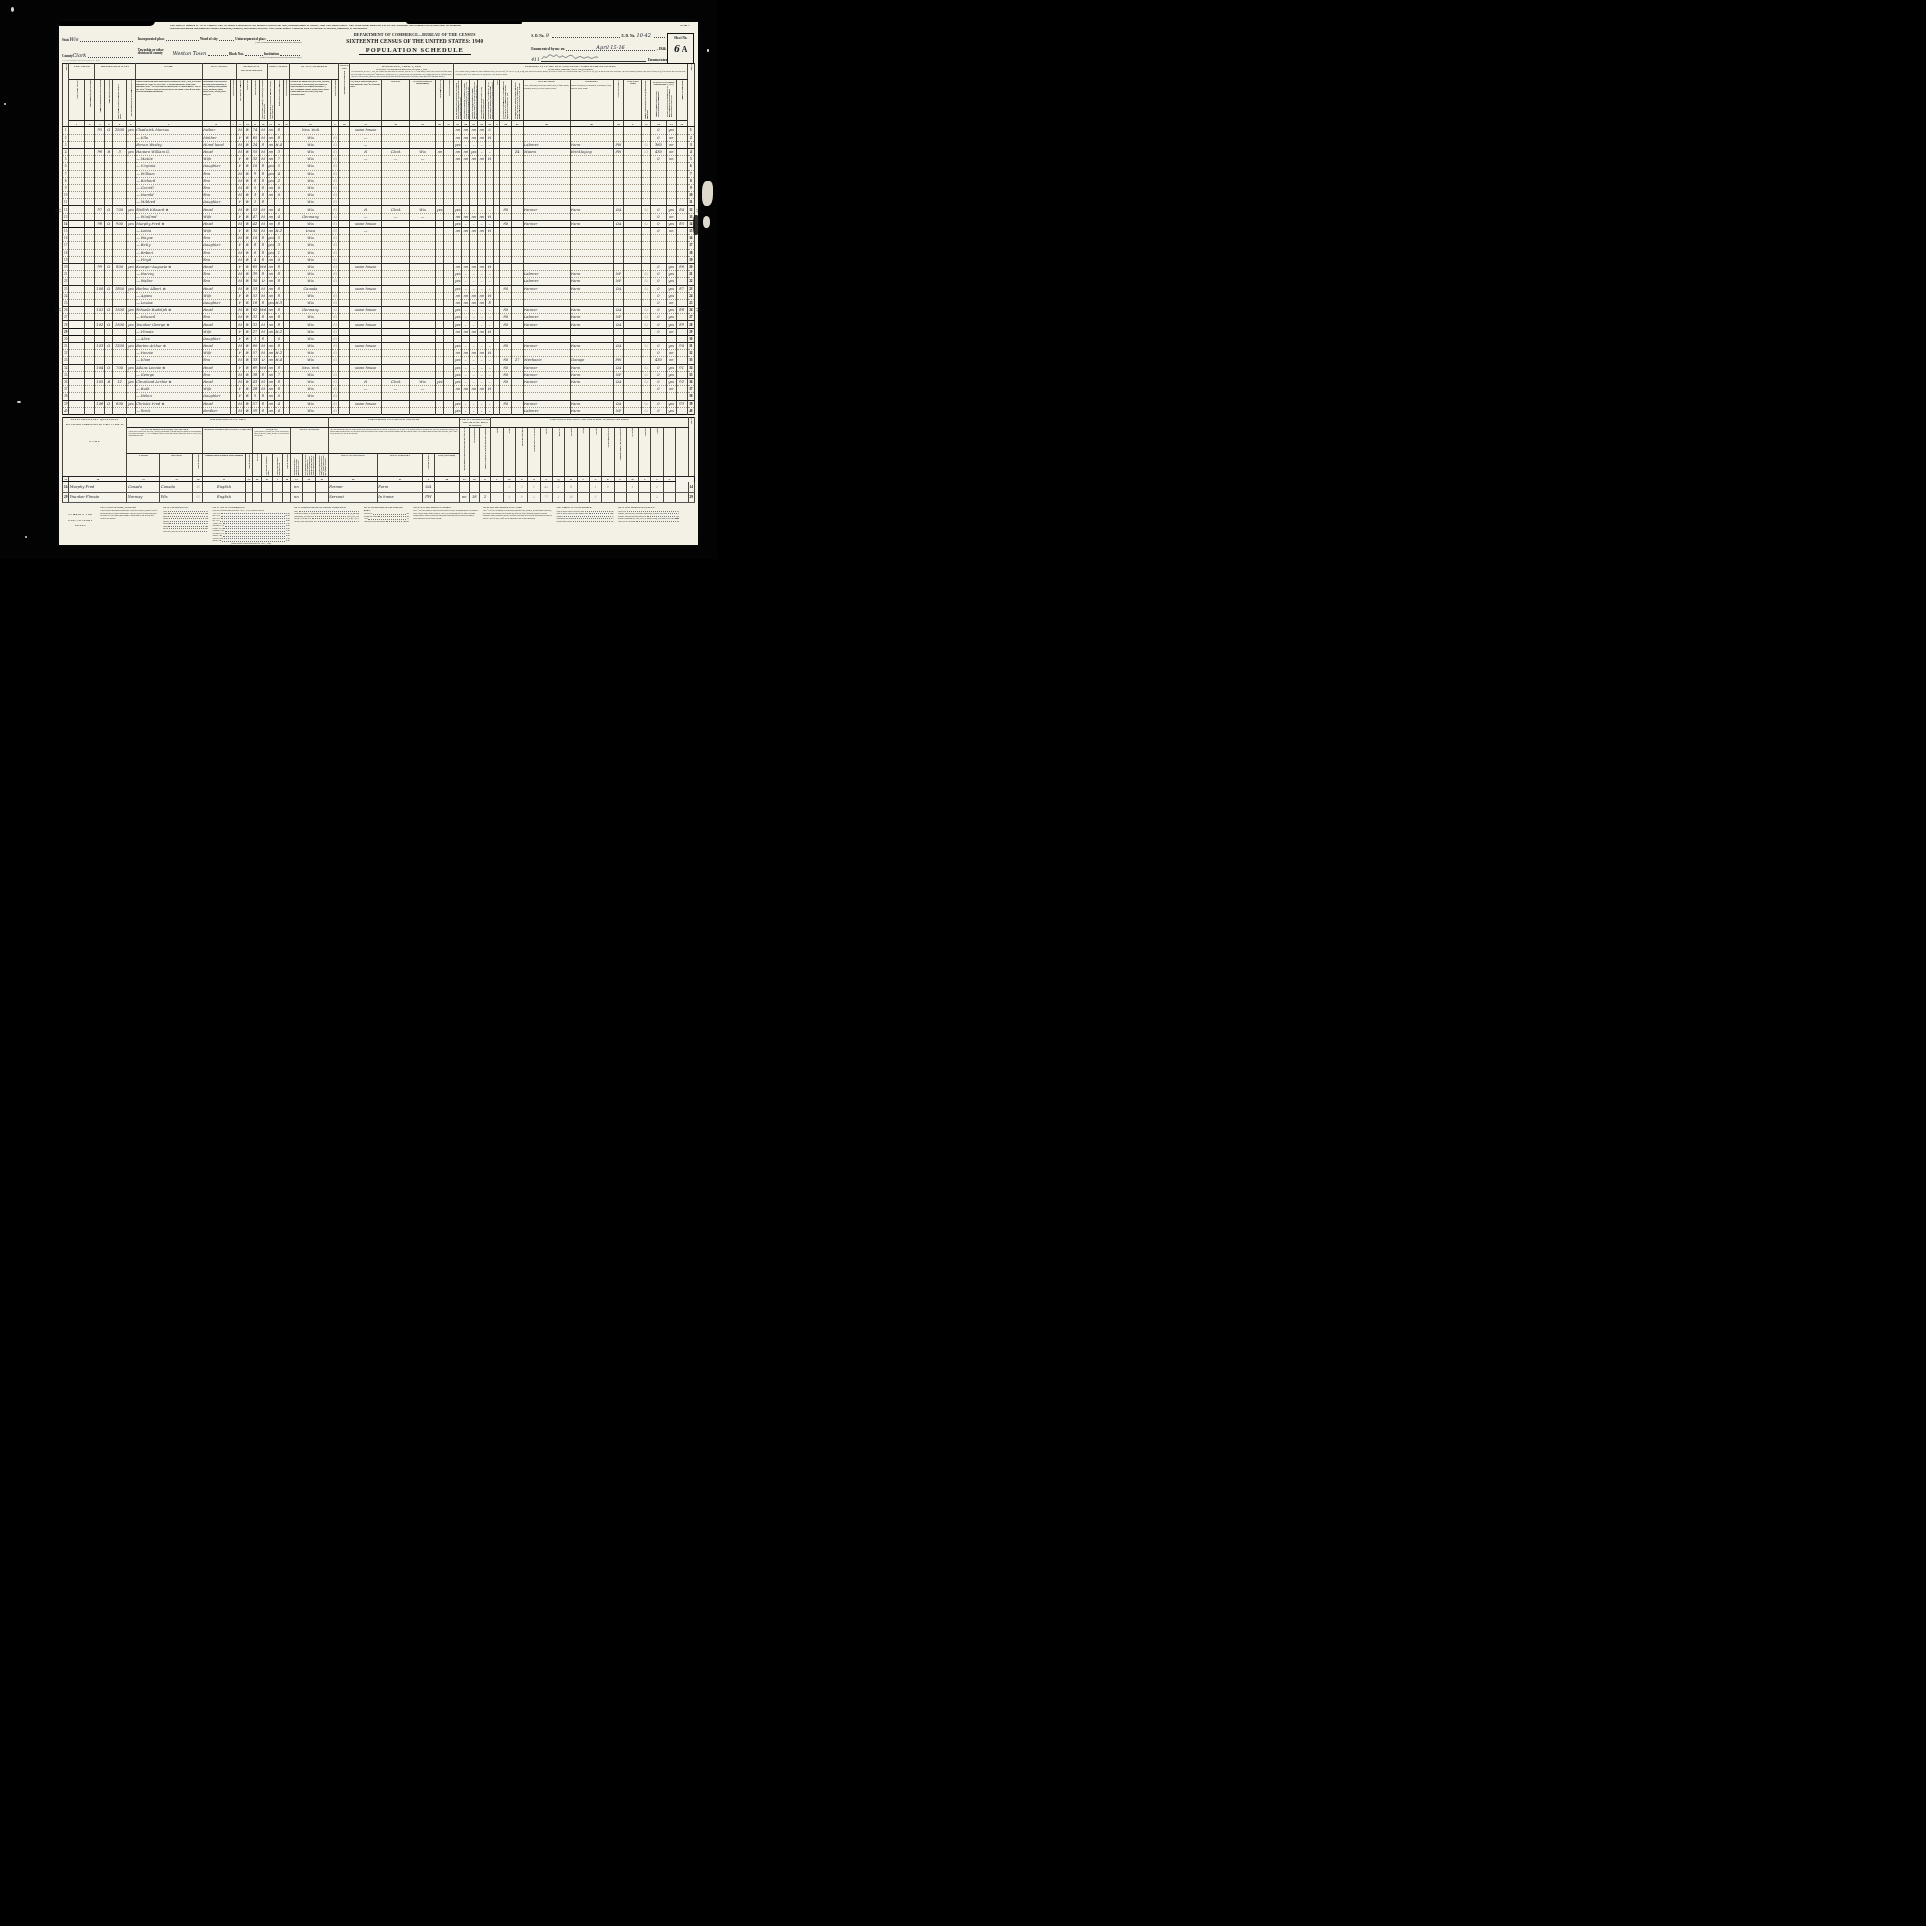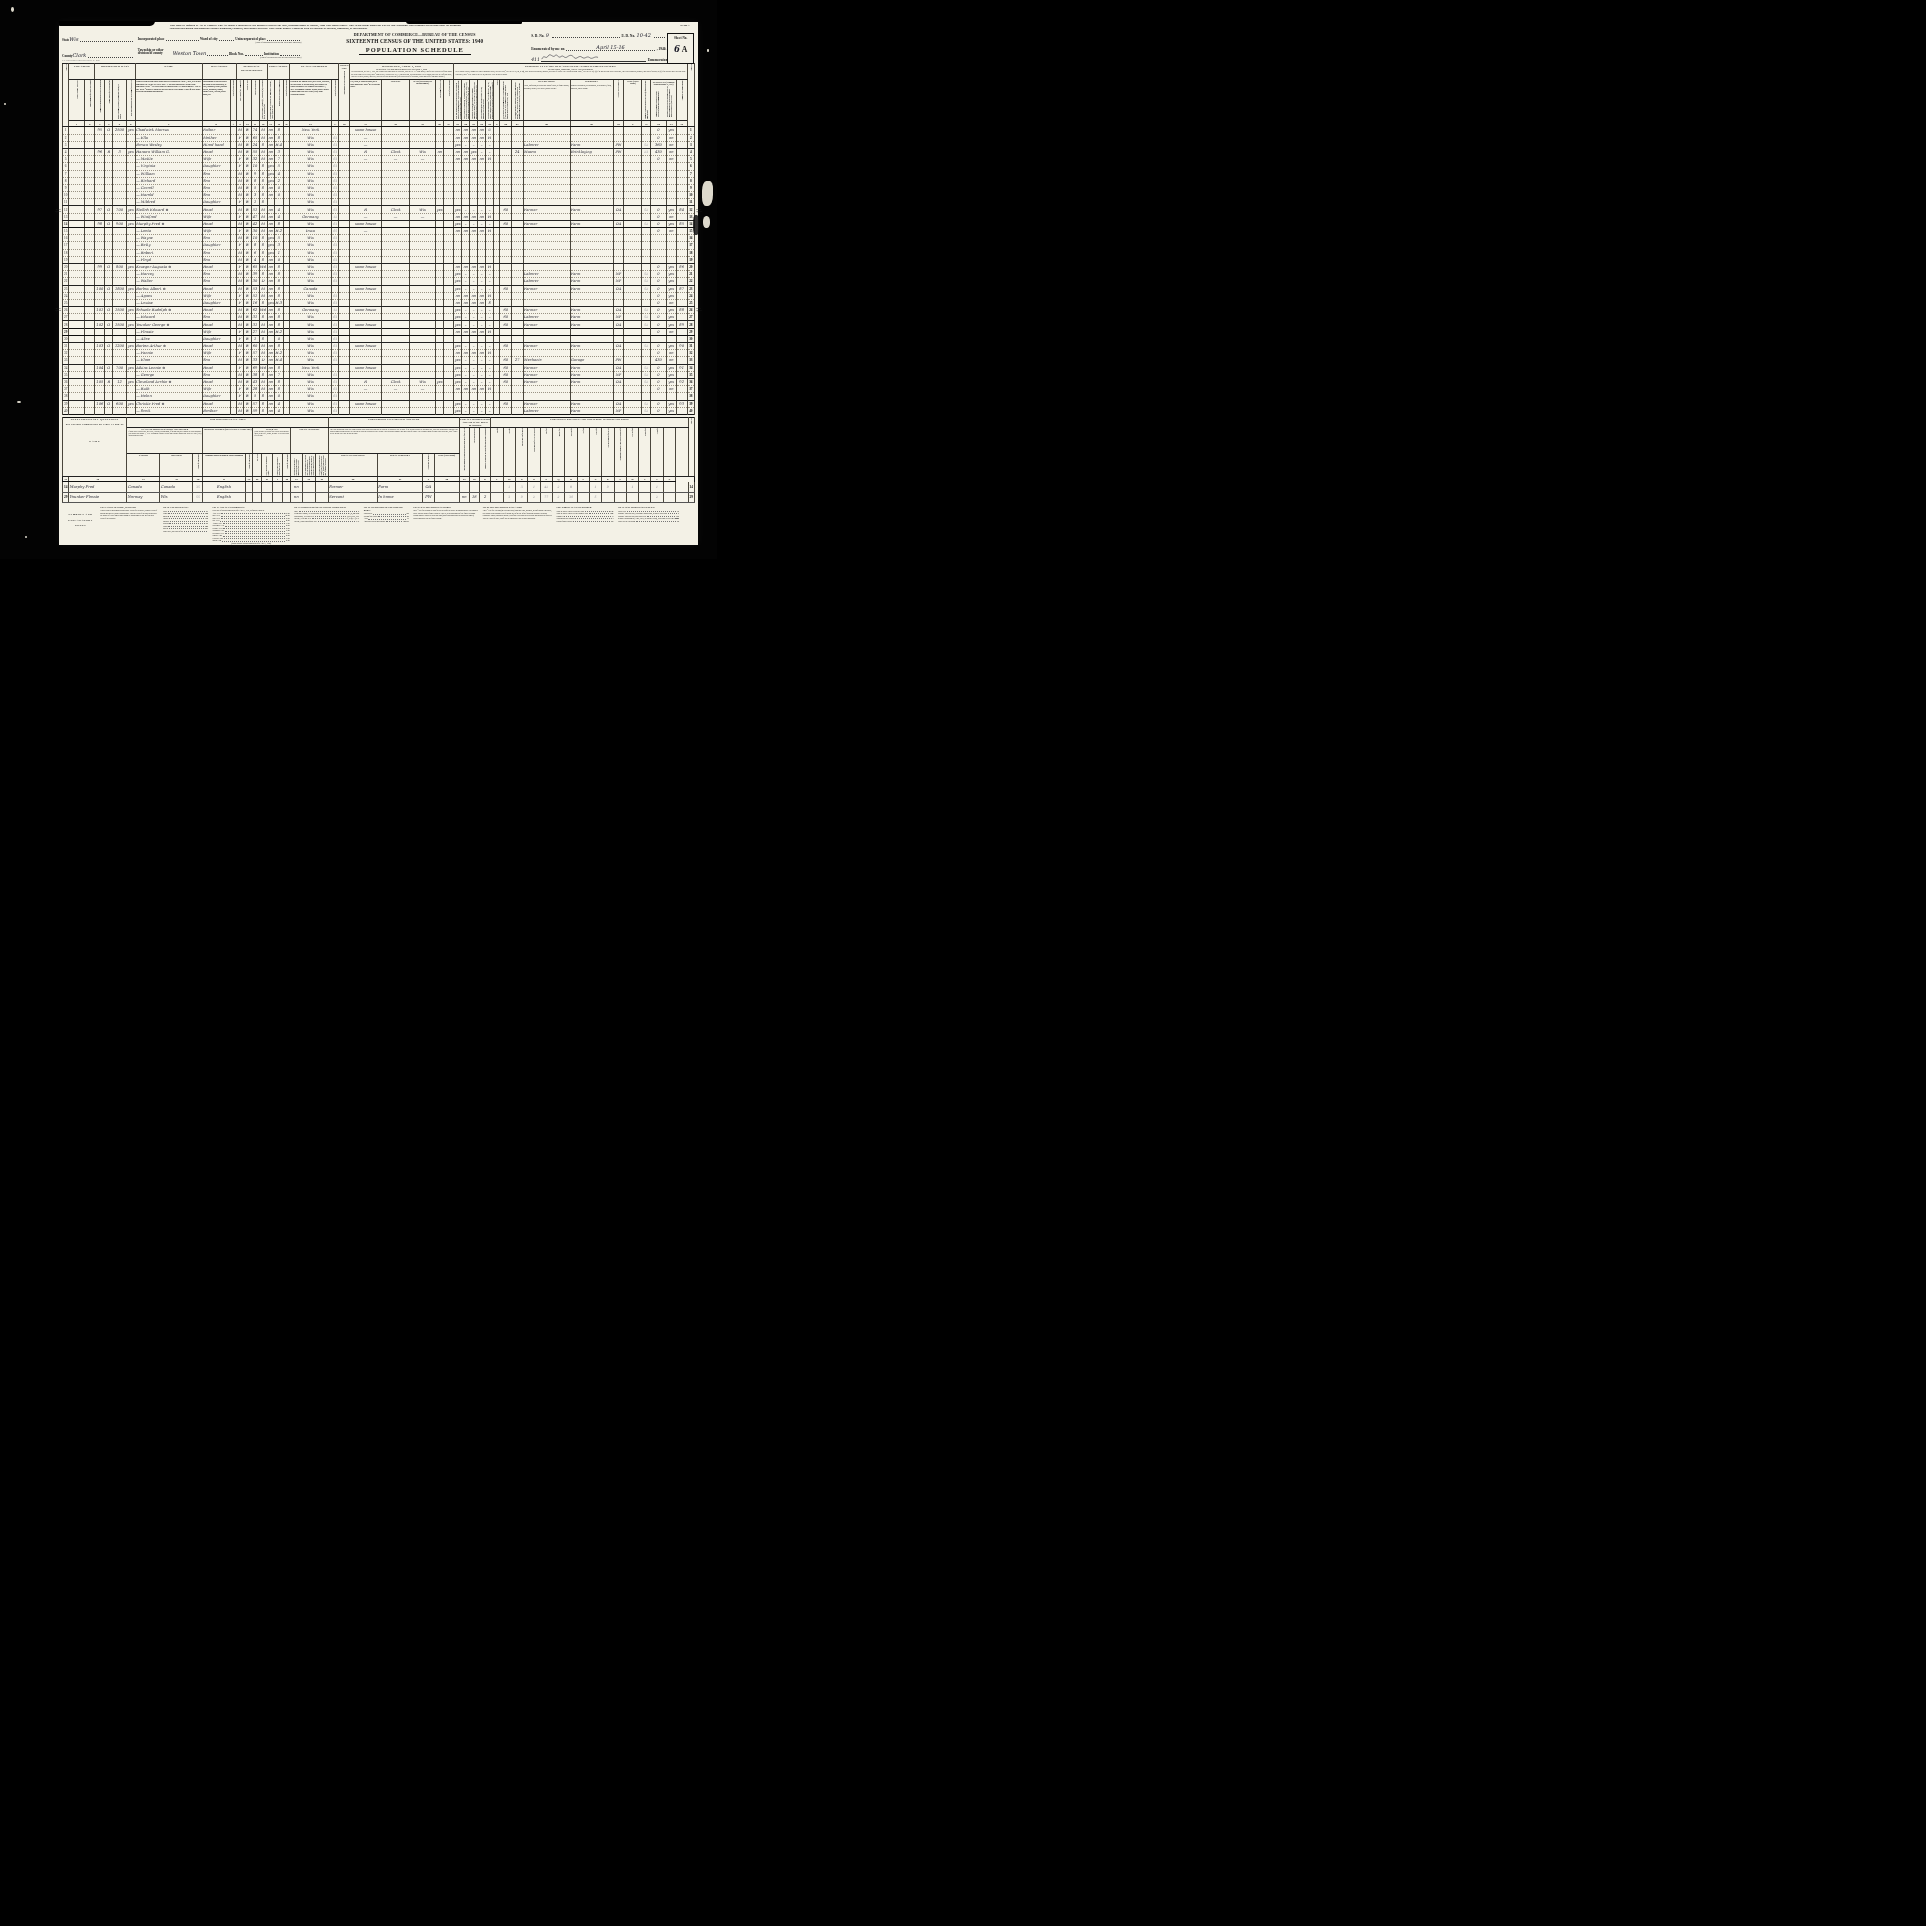--- a/index.html
+++ b/index.html
@@ -5,21 +5,21 @@
   html,body{margin:0;padding:0;background:#000;}
   body{font-family:"Liberation Serif",serif;color:#151515;}
   .page{position:relative;width:717px;height:559px;background:#030303;overflow:hidden;}
   .speck{position:absolute;background:#ddd9cc;border-radius:50%;}
   .form{position:absolute;left:59px;top:21.6px;width:639px;height:523px;background:#f3f1e6;box-sizing:border-box;padding:1.5px 3.1px 2.3px 3.1px;box-shadow:0 0 8.5px rgba(255,255,255,.05);}
   .tear{position:absolute;background:#000;}
   
   .topline{display:flex;align-items:flex-start;margin-top:0.8px;}
   .conf{font-size:2.5px;line-height:1.25;width:46%;margin-left:17%;text-align:justify;font-weight:bold;color:#222;}
   .formno{margin-left:auto;font-size:2.5px;font-weight:bold;padding-right:5.4px;}
-  .headband{display:flex;margin-top:1.5px;justify-content:flex-end;}
+  .headband{display:flex;margin-top:1.5px;}
   .hfields{width:38%;font-size:3.3px;}
   .frow{display:flex;align-items:flex-end;margin-bottom:1.2px;}
   .flabel{white-space:nowrap;font-weight:bold;}
   .dots{flex:1;border-bottom:0.4px dotted #444;min-width:5.4px;margin:0 1.2px;height:4.2px;}
   .subnote{font-size:1.8px;text-align:center;color:#333;margin-top:-0.8px;}
   .hw{font-family:"DejaVu Serif",serif;font-style:italic;color:#191926;}
   .hwbig{font-size:5px;}
   .titles{width:36%;text-align:center;}
   .dept{font-size:4px;font-weight:bold;letter-spacing:0.2px;}
   .census{font-size:5.4px;font-weight:bold;margin-top:1.2px;letter-spacing:0.1px;}

